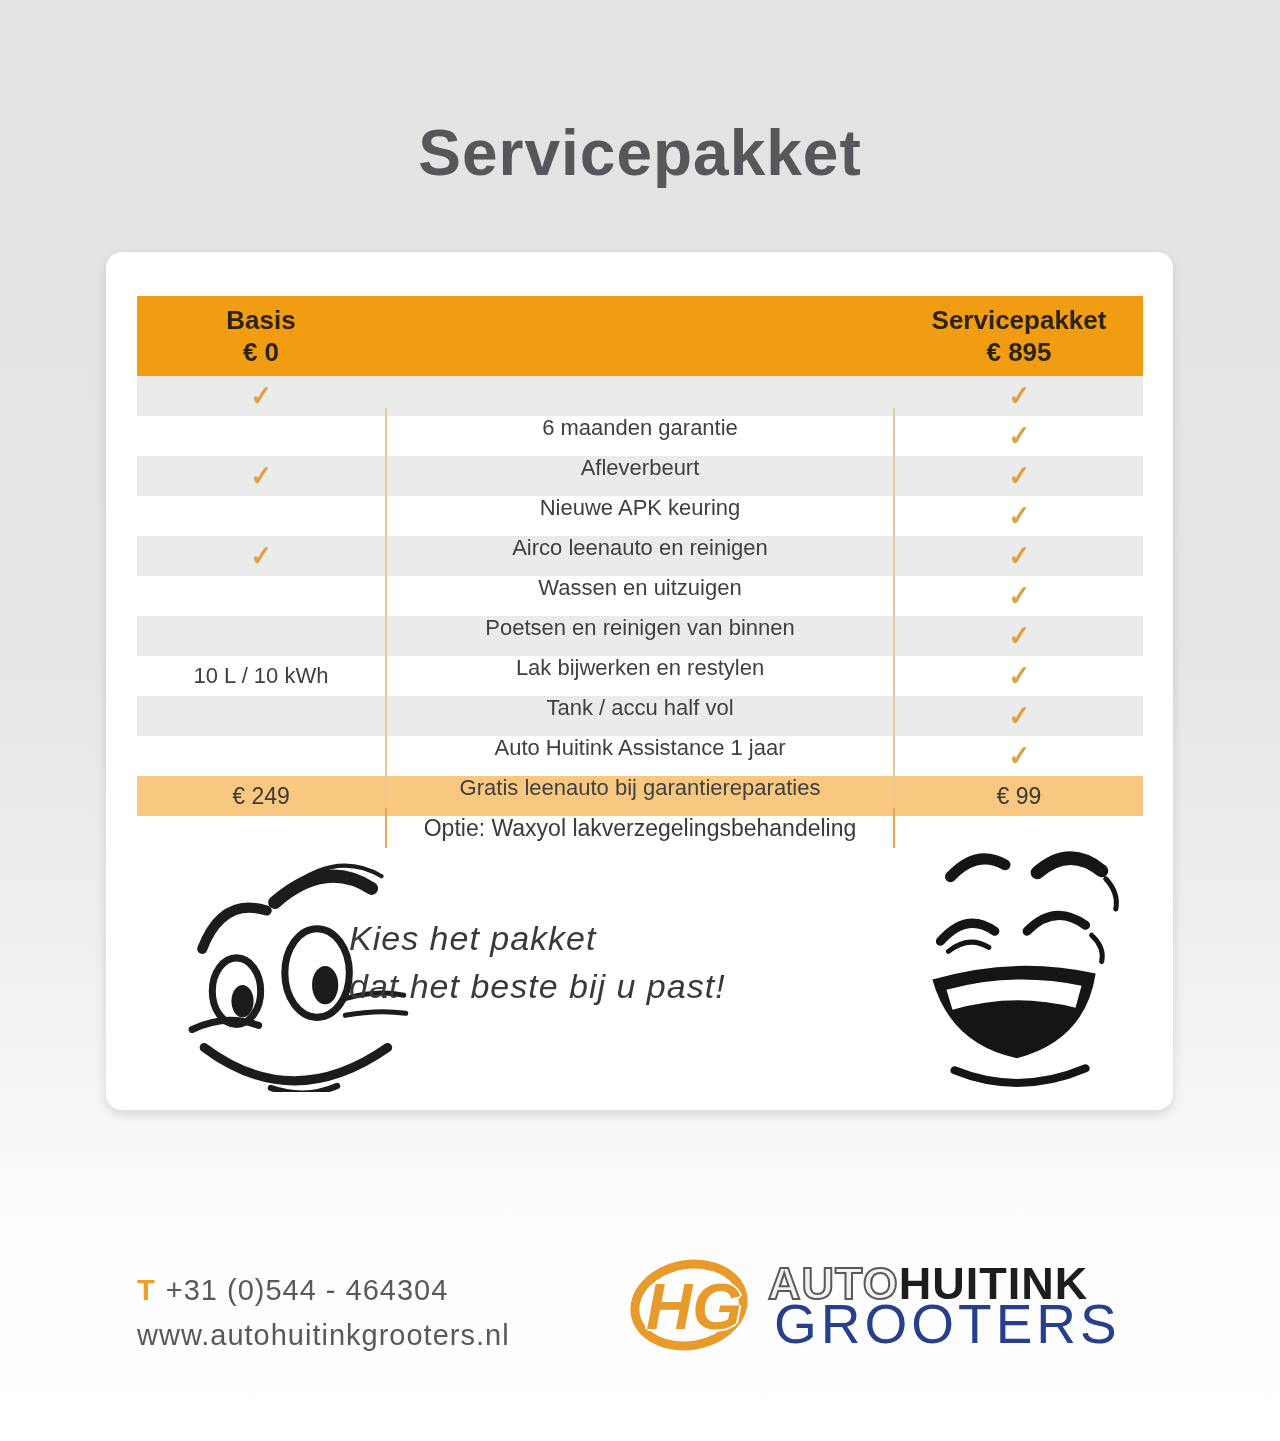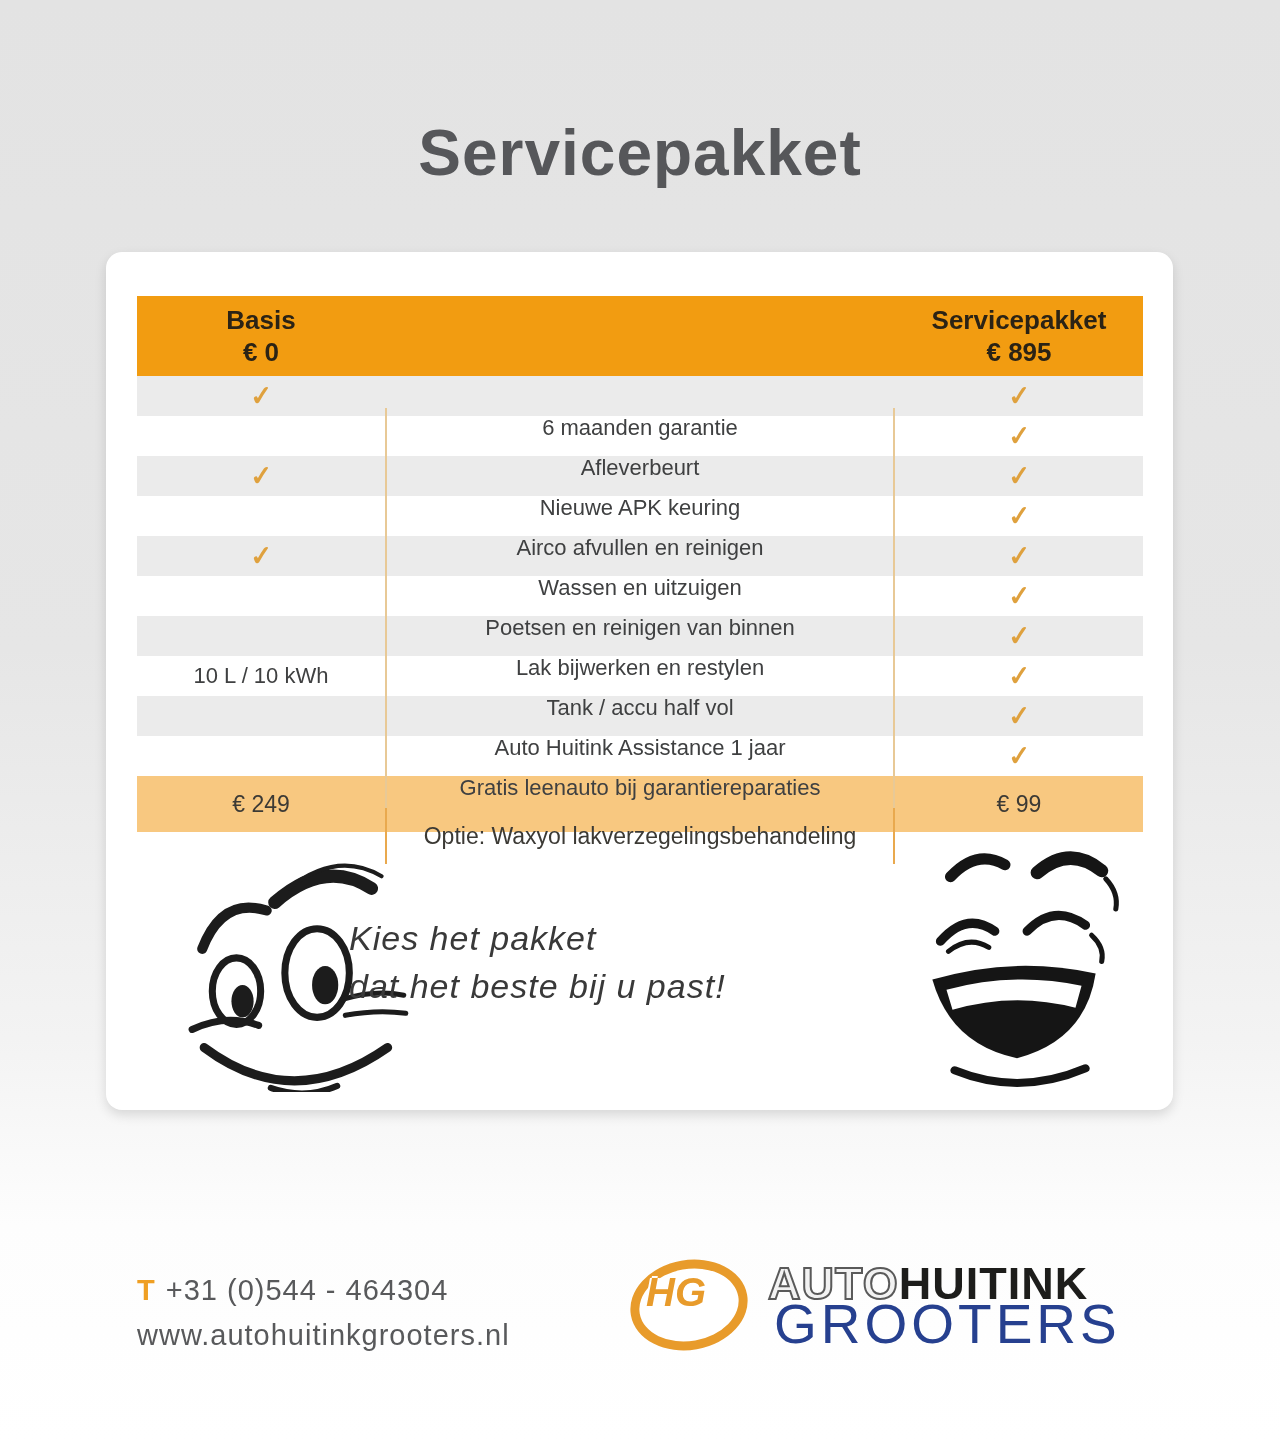--- a/index.html
+++ b/index.html
@@ -31,21 +31,21 @@
   .th-service { width:248px; }
   .row { display:flex; height:40px; font-size:22px; color:#3f4041; }
   .row.shaded { background:#ebebeb; }
   .cell { display:flex; align-items:center; justify-content:center; height:100%; }
   .cell-basis { width:248px; }
   .cell-label { flex:1; border-left:2px solid #e6c astringen; }
   .cell-label { flex:1; border-left:2px solid #e8c9 a; }
   .cell-label { flex:1; border-left:2px solid #e8c996; border-right:2px solid #e8c996;margin-top:32px; }
   .cell-service { width:248px; }
   .check { color:#dfa13e; font-size:27px; font-weight:700; transform:rotate(-4deg); }
-  .row-option { display:flex; height:56px; font-size:23px; color:#3c3a35; background:#f8c880; }
+  .row-option { display:flex; height:40px; font-size:23px; color:#3c3a35; background:#f8c880; }
   .row-option .cell-label { border-left:2px solid #e9a94e; border-right:2px solid #e9a94e;justify-content:center; }
   .slogan {
     position:absolute; left:243px; top:662px; width:580px; text-align:left;
     font-size:34px; font-style:italic; color:#393939; line-height:1.42;
     letter-spacing:1px;
   }
   .face { position:absolute; }
   .face-left { left:68px; top:598px; width:262px; height:242px; }
   .face-right { left:782px; top:590px; width:252px; height:248px; }
   .footer-contact {
@@ -54,21 +54,21 @@
   }
   .phone-t { color:#ef9f23; font-weight:700; margin-right:10px; }
   .logo { position:absolute; left:628px; top:1248px; width:480px; height:125px; }
   .hg-badge {
     position:absolute; left:2px; top:12px; width:118px; height:90px;
     border:9px solid #e89b2b; border-radius:50%;
     transform:rotate(-10deg); background:#ffffff;
   }
   .hg-mono {
     position:absolute; left:18px; top:22px;
-    font-size:40px; font-style:italic; font-weight:800; color:#e89b2b;
+    font-size:64px; font-style:italic; font-weight:800; color:#e89b2b;
     text-shadow:-2px 0 0 #fff, 2px 0 0 #fff, 0 -2px 0 #fff, 0 2px 0 #fff;
   }
   .brand-line1 { position:absolute; left:140px; top:10px; font-size:45px; font-weight:800; letter-spacing:1px; white-space:nowrap; }
   .brand-auto { color:#f2f2f2; -webkit-text-stroke:2px #5a5a5a; text-shadow:0 0 1px #777; }
   .brand-huitink { color:#1d1d1b; }
   .brand-line2 { position:absolute; left:146px; top:44px; font-size:55px; font-weight:400; color:#26408f; letter-spacing:4px; }
 </style>
 </head>
 <body>
 
@@ -121,21 +121,21 @@
           </div>
           <div class="cell cell-service">
             <span class="check">✓</span>
           </div>
         </div>
         <div class="row">
           <div class="cell cell-basis">
             <span></span>
           </div>
           <div class="cell cell-label">
-            <span>Airco afvullen en reinigen</span>
+            <span>Airco leenauto en reinigen</span>
           </div>
           <div class="cell cell-service">
             <span class="check">✓</span>
           </div>
         </div>
         <div class="row shaded">
           <div class="cell cell-basis">
             <span class="check">✓</span>
           </div>
           <div class="cell cell-label">

